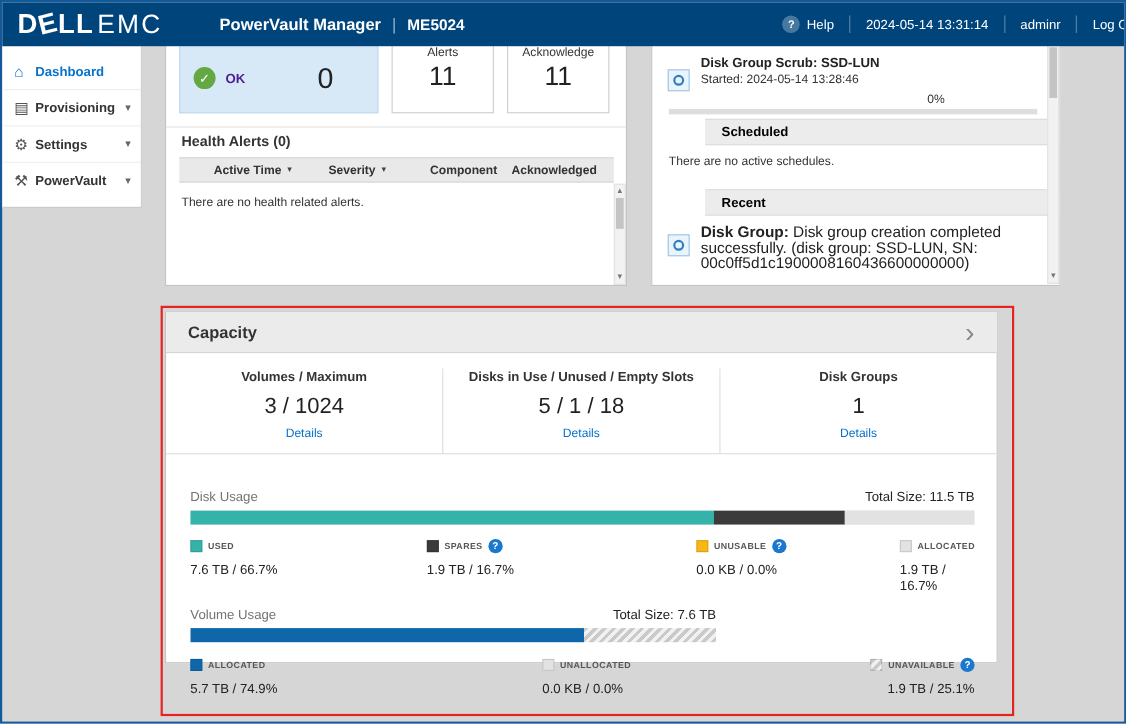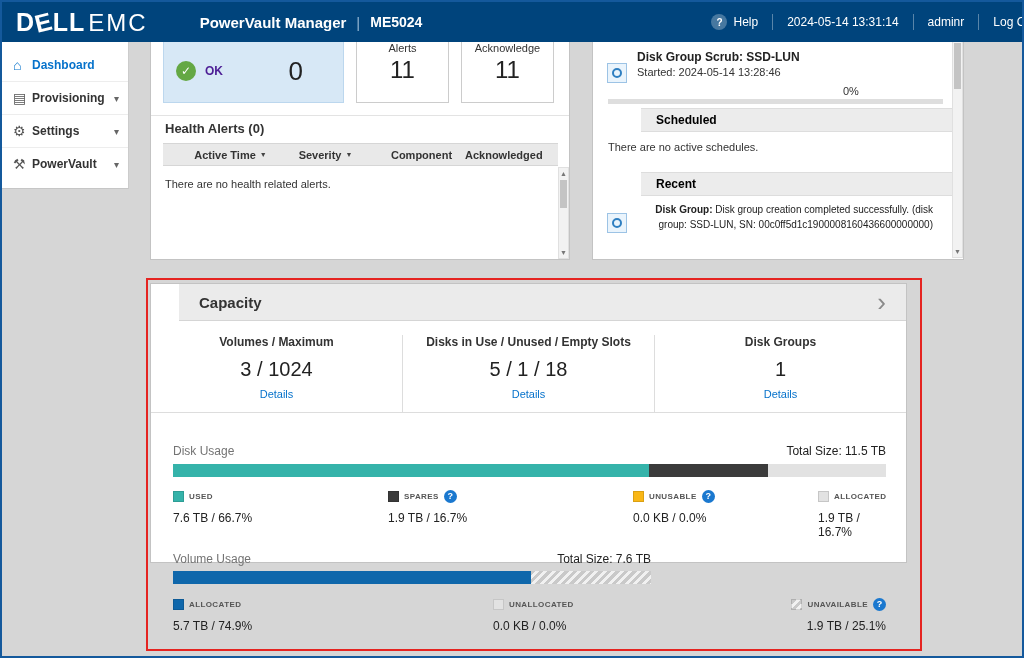--- a/index.html
+++ b/index.html
@@ -84,26 +84,26 @@
   .act-sub { position:absolute; left:44px; top:51px; font-size:11px; color:#333; }
   .act-pct { position:absolute; left:250px; top:70px; font-size:11px; color:#333; }
   .act-bar { position:absolute; left:15px; top:84px; width:335px; height:5px; background:#dedede; }
   .sec-head { position:absolute; left:0; right:0; height:24px; line-height:23px; background:#ececec;
               border-top:1px solid #dddddd; border-bottom:1px solid #dddddd;
               padding-left:15px; font-size:12px; font-weight:bold; color:#000000;margin-left:48px; }
   .sched-head { top:93px; }
   .sched-msg { position:absolute; left:15px; top:126px; font-size:11px; color:#333; }
   .recent-head { top:157px; }
   .recent-icon { left:14px; top:198px; }
-  .recent-text { position:absolute; left:44px; top:188px; width:296px; font-size:10px;
-                 line-height:14.5px; color:#222;text-align:right; }
+  .recent-text { position:absolute; left:44px; top:188px; width:296px; font-size:14px;
+                 line-height:14.5px; color:#222; }
   .recent-text b { font-weight:bold; }
 
   
-  .capacity-card { left:148px; top:281px; width:757px; height:280px;padding-left:28px; }
+  .capacity-card { left:148px; top:281px; width:757px; height:320px; }
   .cap-header { height:37px; background:#ebebeb; border-bottom:1px solid #d5d5d5;
                 display:flex; align-items:center; padding:0 20px; }
   .cap-title { font-size:15px; font-weight:bold; color:#333; }
   .chev { margin-left:auto; font-size:26px; font-weight:300; color:#8a8a8a; line-height:20px; cursor:pointer; }
   .cap-stats { position:absolute; top:37px; left:0; right:0; height:92px; display:flex;
                border-bottom:1px solid #dddddd; padding:14px 0 0 0; }
   .stat { flex:1; text-align:center; }
   .stat + .stat { border-left:1px solid #dddddd; }
   .stat-label { font-size:12px; font-weight:bold; color:#333; }
   .stat-value { font-size:20px; color:#222; margin-top:9px; }

